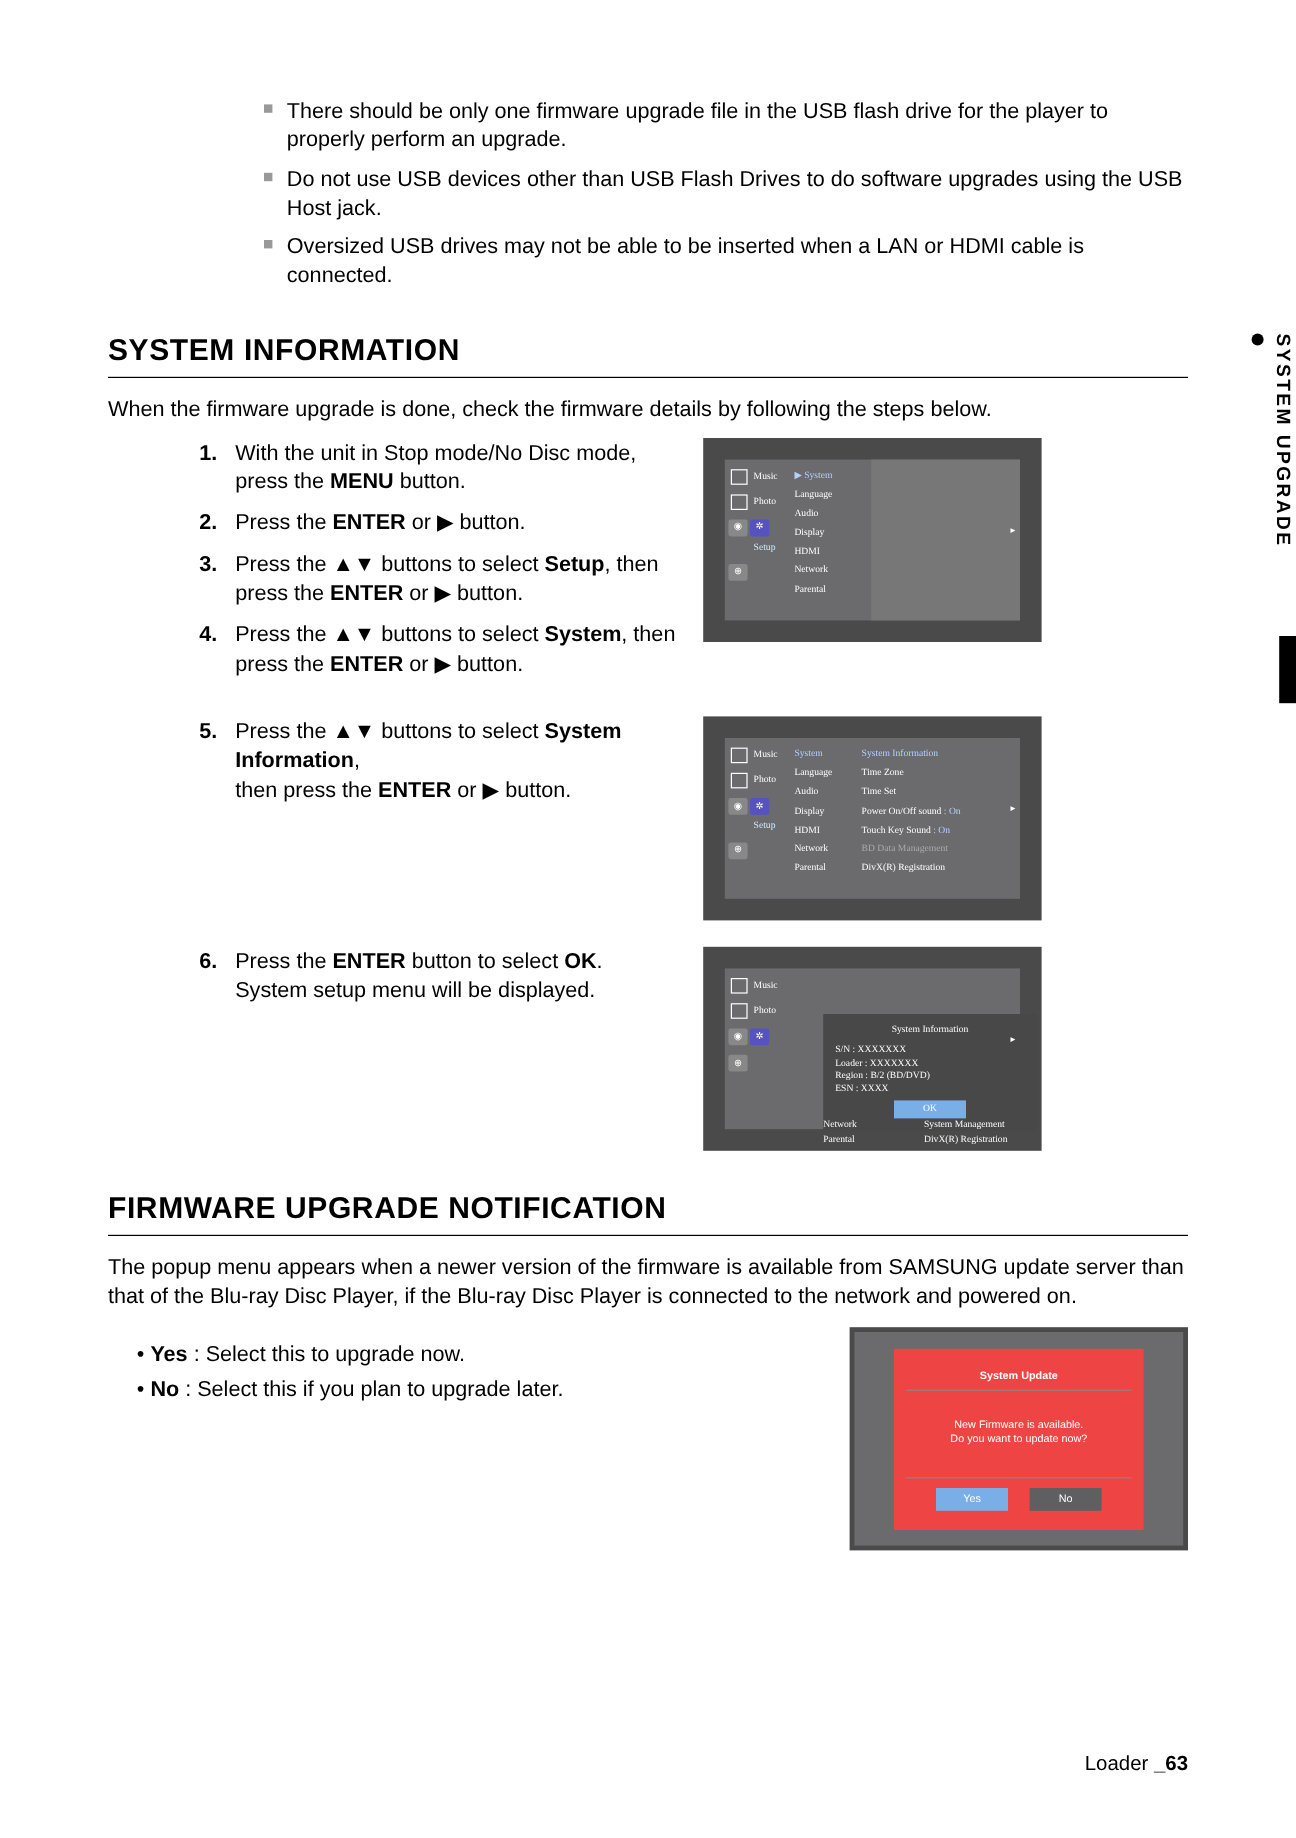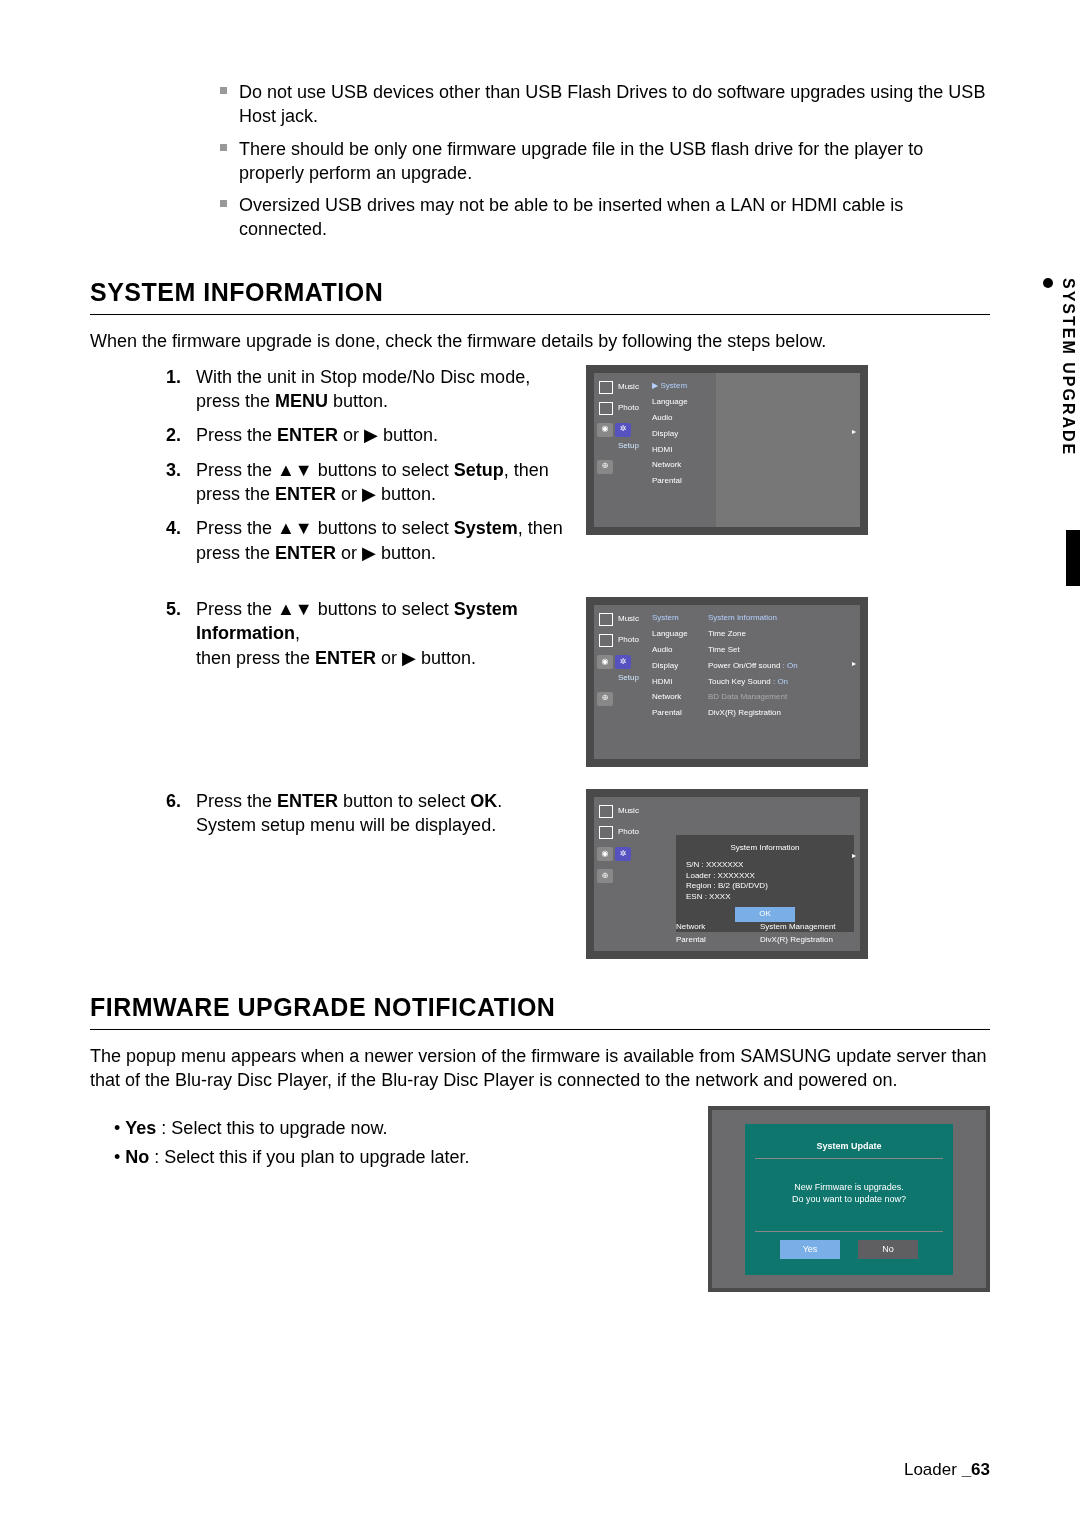--- a/index.html
+++ b/index.html
@@ -37,22 +37,22 @@
   ol.steps > li::before {
     counter-increment: step;
     content: counter(step) ".";
     position: absolute; left: 0; top: 0; font-weight: 700;
   }
   .b { font-weight: 700; }
 
   
   .osd {
     width: 282px; height: 170px; background: #4a4a4a;
-    padding: 8px; box-sizing: border-box; font-size: 8px; color: #fff;
-    font-family: Liberation Sans, sans-serif; display: flex; flex-direction: column;
+    padding: 18px; box-sizing: border-box; font-size: 8px; color: #fff;
+    font-family: Liberation Serif, serif; display: flex; flex-direction: column;
   }
   .osd-inner {
     flex: 1 1 auto; background: #6b6b6e; display: flex; position: relative;
   }
   .osd-left {
     width: 52px; margin-top: 4px; display: flex; flex-direction: column;
   }
   .osd-left-item {
     display: flex; gap: 5px; align-items: center; padding: 4px 5px 4px 5px;
   }
@@ -85,21 +85,21 @@
   }
   .osd-list-below { position:absolute; left:82px; top:124px; font-size:8px; }
   .osd-list-below div { padding:1px 0; }
   .osd-list-below .val { position:absolute; left:84px; color:#fff; white-space:nowrap; }
 
   .osd-update {
     width: 282px; height: 186px; background:#4a4a4a; padding:4px; box-sizing:border-box;
     font-size:9px; color:#fff; display:flex;
   }
   .osd-update-inner { flex:1; background:#6b6b6e; display:flex; align-items:center; justify-content:center; }
-  .upd-box { width: 188px; background:#0f766e; padding:16px 10px; text-align:center; }
+  .upd-box { width: 188px; background:#ef4444; padding:16px 10px; text-align:center; }
   .upd-title { border-bottom:1px solid #888; padding-bottom:6px; margin-bottom:22px; font-weight:700; }
   .upd-btns { display:flex; justify-content:center; gap:18px; margin-top:26px; border-top:1px solid #888; padding-top:8px; }
   .upd-btn { width:60px; padding:3px 0; background:#5f5f62; font-size:9px; }
   .upd-btn.sel { background:#7aaee6; }
 
   .side-tab {
     position:absolute; top: 278px; right: 0;
     width: 38px; height: 290px;
     display:flex; align-items:flex-start; justify-content:center;
   }
@@ -126,25 +126,25 @@
 
 <div class="side-tab">
   <span class="dot"></span>
   <span class="txt">SYSTEM UPGRADE</span>
 </div>
 <div class="side-tab-marker"></div>
 
 <div class="warning-list">
   <div class="warning-item">
       <span class="warn-bullet"></span>
-      <span>Do not use USB devices other than USB Flash Drives to do software upgrades using the USB Host jack.</span>
+      <span>There should be only one firmware upgrade file in the USB flash drive for the player to properly perform an upgrade.</span>
     </div>
   <div class="warning-item">
       <span class="warn-bullet"></span>
-      <span>There should be only one firmware upgrade file in the USB flash drive for the player to properly perform an upgrade.</span>
+      <span>Do not use USB devices other than USB Flash Drives to do software upgrades using the USB Host jack.</span>
     </div>
   <div class="warning-item">
       <span class="warn-bullet"></span>
       <span>Oversized USB drives may not be able to be inserted when a LAN or HDMI cable is connected.</span>
     </div>
 </div>
 
 <h2 class="section-heading">SYSTEM INFORMATION</h2>
 <div class="heading-underline"></div>
 <p class="intro">When the firmware upgrade is done, check the firmware details by following the steps below.</p>
@@ -308,21 +308,21 @@
     <div class="firmware-bullets">
       <div>• <span class="b">Yes</span><span> : Select this to upgrade now.</span></div>
       <div>• <span class="b">No</span><span> : Select this if you plan to upgrade later.</span></div>
     </div>
   </div>
 
   <div class="osd-update">
     <div class="osd-update-inner">
       <div class="upd-box">
         <div class="upd-title">System Update</div>
-        <div>New Firmware is upgrades.</div>
+        <div>New Firmware is available.</div>
         <div>Do you want to update now?</div>
         <div class="upd-btns">
           <div class="upd-btn sel">Yes</div>
           <div class="upd-btn">No</div>
         </div>
       </div>
     </div>
   </div>
 </div>
 

